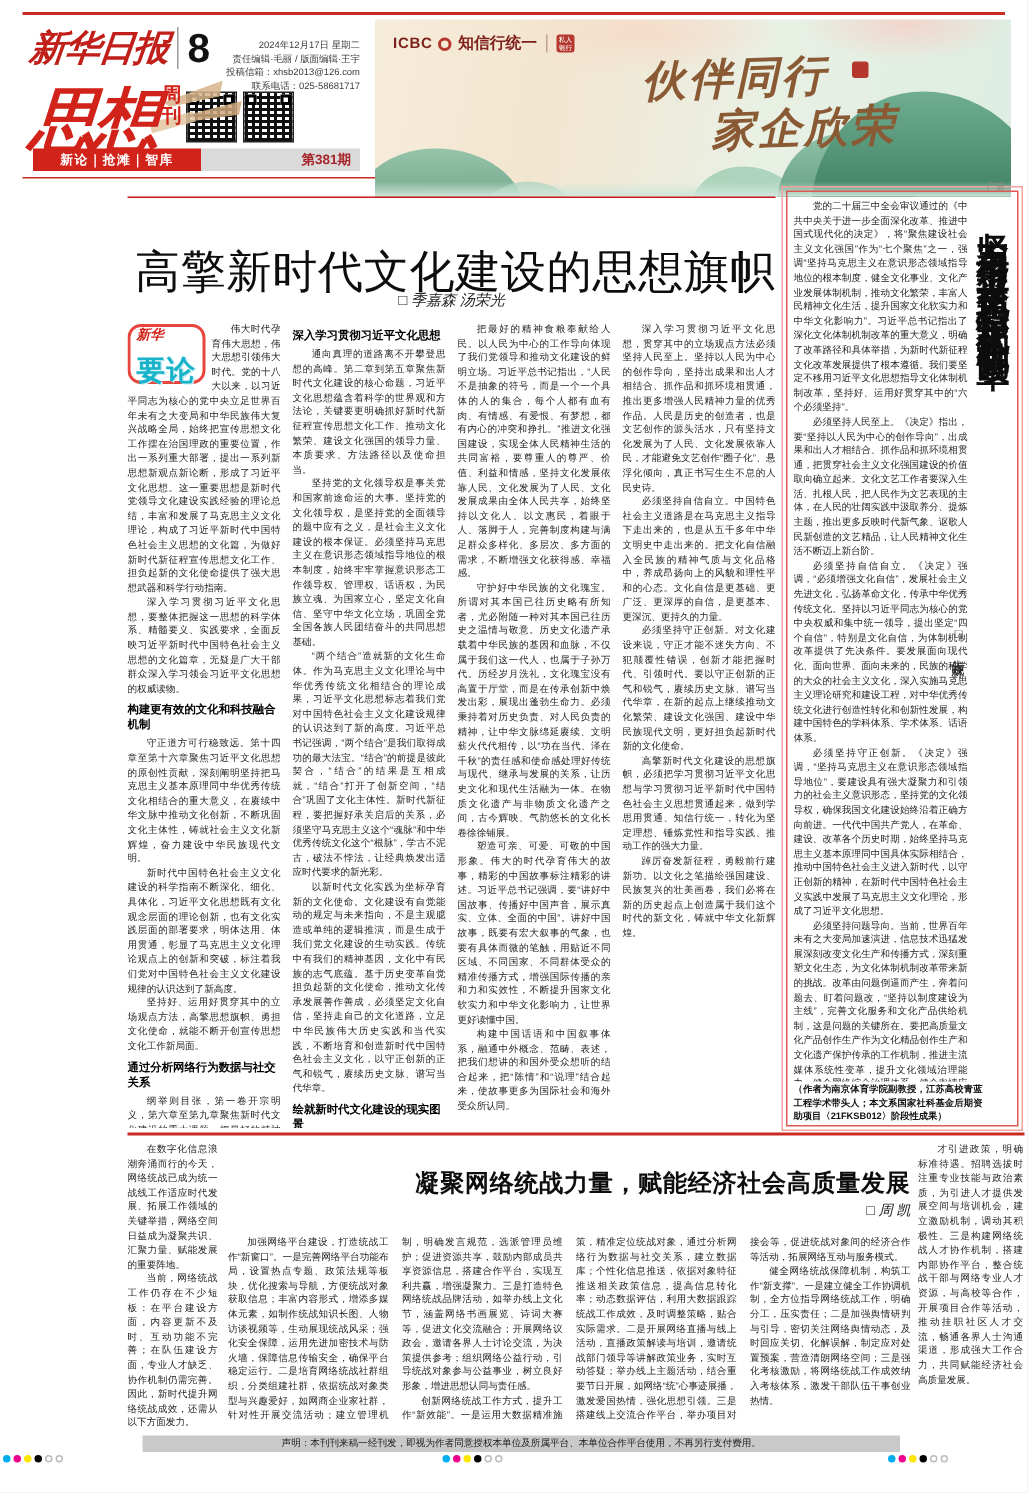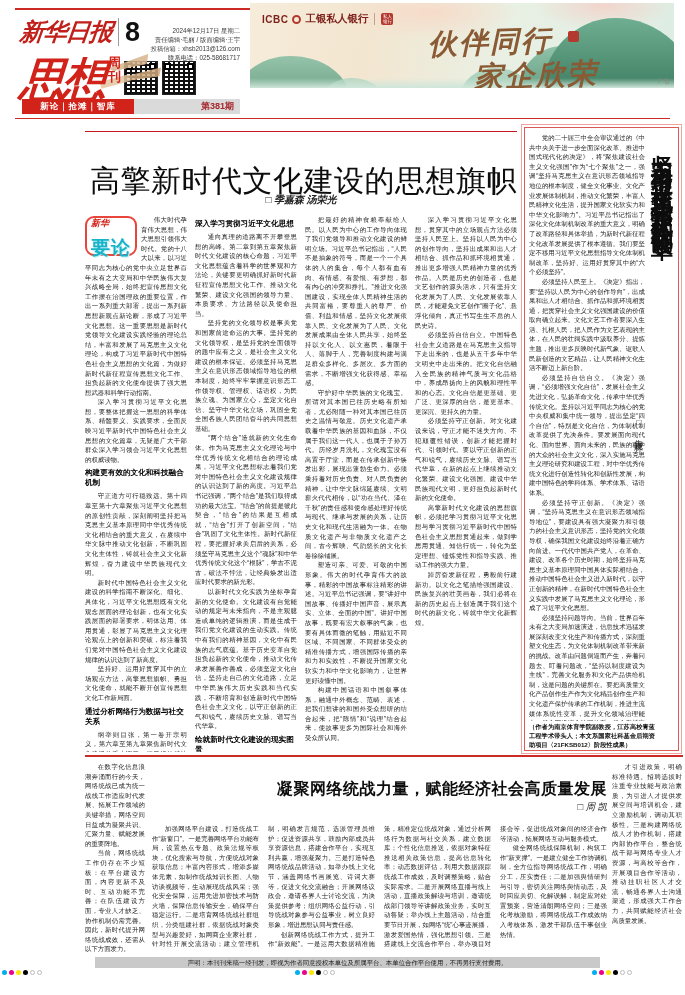--- a/index.html
+++ b/index.html
@@ -29,21 +29,21 @@
   .decor i{position:absolute;display:block;background:#d9b58c;}
   .decor .d1{left:8px;top:10px;width:42px;height:10px;transform:rotate(-12deg);clip-path:polygon(0 60%,100% 0,90% 100%,10% 100%);}
   .decor .d2{left:22px;top:22px;width:40px;height:9px;transform:rotate(-8deg);background:#cfa87e;clip-path:polygon(0 50%,100% 0,92% 100%,6% 100%);}
   .decor .d3{left:0px;top:30px;width:30px;height:7px;transform:rotate(-15deg);background:#e3c6a2;}
   .bar-red{position:absolute;left:22px;top:99px;width:112px;height:15px;background:#d2231a;color:#fff;
      font-size:8.5px;font-weight:700;text-align:center;line-height:15px;letter-spacing:1px;}
   .bar-gray{position:absolute;left:134px;top:99px;width:106px;height:15px;background:#dadada;color:#a6262b;
      font-size:9px;font-weight:700;text-align:right;line-height:15px;padding-right:6px;box-sizing:border-box;}
 
   
-  .banner{position:absolute;left:250px;top:3px;width:424px;height:85px;overflow:hidden;
+  .banner{position:absolute;left:250px;top:13px;width:424px;height:118px;overflow:hidden;
      background:linear-gradient(100deg,#f6ecda 0%,#f3e6d0 28%,#e9f0e4 60%,#ddede3 100%);}
   .banner .cloud{position:absolute;left:90px;top:-18px;width:180px;height:55px;
      background:radial-gradient(ellipse at center,#f6dbc9 0%,rgba(246,219,201,0) 70%);}
   .banner .cloud2{position:absolute;right:0px;top:-22px;width:140px;height:50px;
      background:radial-gradient(ellipse at center,#f2d5cc 0%,rgba(242,213,204,0) 70%);}
   .mt{position:absolute;border-radius:48% 52% 0 0/100% 100% 0 0;}
   .mtA{right:-22px;bottom:-8px;width:155px;height:78px;background:linear-gradient(180deg,#6fae91,#3c7c60);}
   .mtB{right:64px;bottom:-6px;width:92px;height:48px;background:linear-gradient(180deg,#8cc0a6,#5b997c);opacity:.95;}
   .mtC{right:140px;bottom:-10px;width:74px;height:30px;background:#9fccb4;opacity:.8;}
   .mtD{left:-15px;bottom:-12px;width:115px;height:44px;background:linear-gradient(180deg,#8abfa5,#5e9a7e);opacity:.9;}
@@ -62,21 +62,21 @@
      font-family:"Liberation Serif","DejaVu Serif",serif;font-style:italic;transform:rotate(-2deg);letter-spacing:2px;}
   .slogan-seal{position:absolute;left:318px;top:28px;width:11px;height:11px;background:#b5382e;z-index:3;border-radius:2px;}
   .ad-marker{position:absolute;right:4px;bottom:2px;font-size:6px;color:#8b8b79;z-index:3;}
 
   
   .topic-label{position:absolute;left:301px;top:121px;transform:translateX(-50%);z-index:2;background:#fff;
      border:1.5px solid #c8161d;color:#c8161d;font-weight:700;font-size:11.5px;padding:2px 11px;white-space:nowrap;}
   .label-line{position:absolute;left:85px;top:131px;width:432px;height:1px;background:#c8161d;}
   .headline{position:absolute;left:85px;top:141px;width:432px;text-align:right;font-size:30px;font-weight:400;
      color:#0d0d0d;letter-spacing:.5px;}
-  .byline{position:absolute;left:85px;top:193px;width:432px;text-align:center;font-size:10px;color:#222;font-style:italic;font-weight:bold;}
+  .byline{position:absolute;left:85px;top:193px;width:432px;text-align:center;font-size:10px;color:#222;font-style:italic;}
   .col{position:absolute;top:215px;height:537px;width:102px;overflow:hidden;font-size:6.4px;line-height:9.6px;color:#232323;}
   .colA{left:85px;} .colB{left:195px;} .colC{left:305px;} .colD{left:415px;}
   .para{margin:0;text-indent:2em;text-align:justify;}
   .subhead{margin:4px 0 3px;font-size:7.6px;font-weight:700;color:#000;line-height:10px;text-indent:0;}
   .yaolun{float:left;width:52px;height:40px;border:2px solid #e8453c;border-radius:9px;margin:1px 4px 2px 0;
      position:relative;background:#fff;box-sizing:border-box;}
   .yaolun .xh{position:absolute;left:4px;top:1px;color:#d2231a;font-size:9px;font-weight:700;font-style:italic;
      font-family:"Liberation Serif","DejaVu Serif",serif;}
   .yaolun .yl{position:absolute;right:4px;bottom:1px;color:#17b3c9;font-size:19px;font-weight:900;
      font-family:"Liberation Serif","DejaVu Serif",serif;text-shadow:1px 1px 0 #c6eef4;letter-spacing:1px;margin-top:12px;}
@@ -149,21 +149,21 @@
     <div class="cloud2"></div>
     <div class="mt mtD"></div>
     <div class="mt mtE"></div>
     <div class="mt mtC"></div>
     <div class="mt mtB"></div>
     <div class="mt mtA"></div>
     <div class="water"></div>
     <div class="bank-row">
       <span class="abbr">ICBC</span>
       <span class="ring"></span>
-      <span class="bname">工银私人银行</span>
+      <span class="bname">知信行统一</span>
       <span class="vsep"></span>
       <span class="seal">私人银行</span>
     </div>
     <div class="slogan1">伙伴同行</div>
     <div class="slogan-seal"></div>
     <div class="slogan2">家企欣荣</div>
     <div class="ad-marker">广告</div>
   </div>
 
   <div class="label-line"></div>

